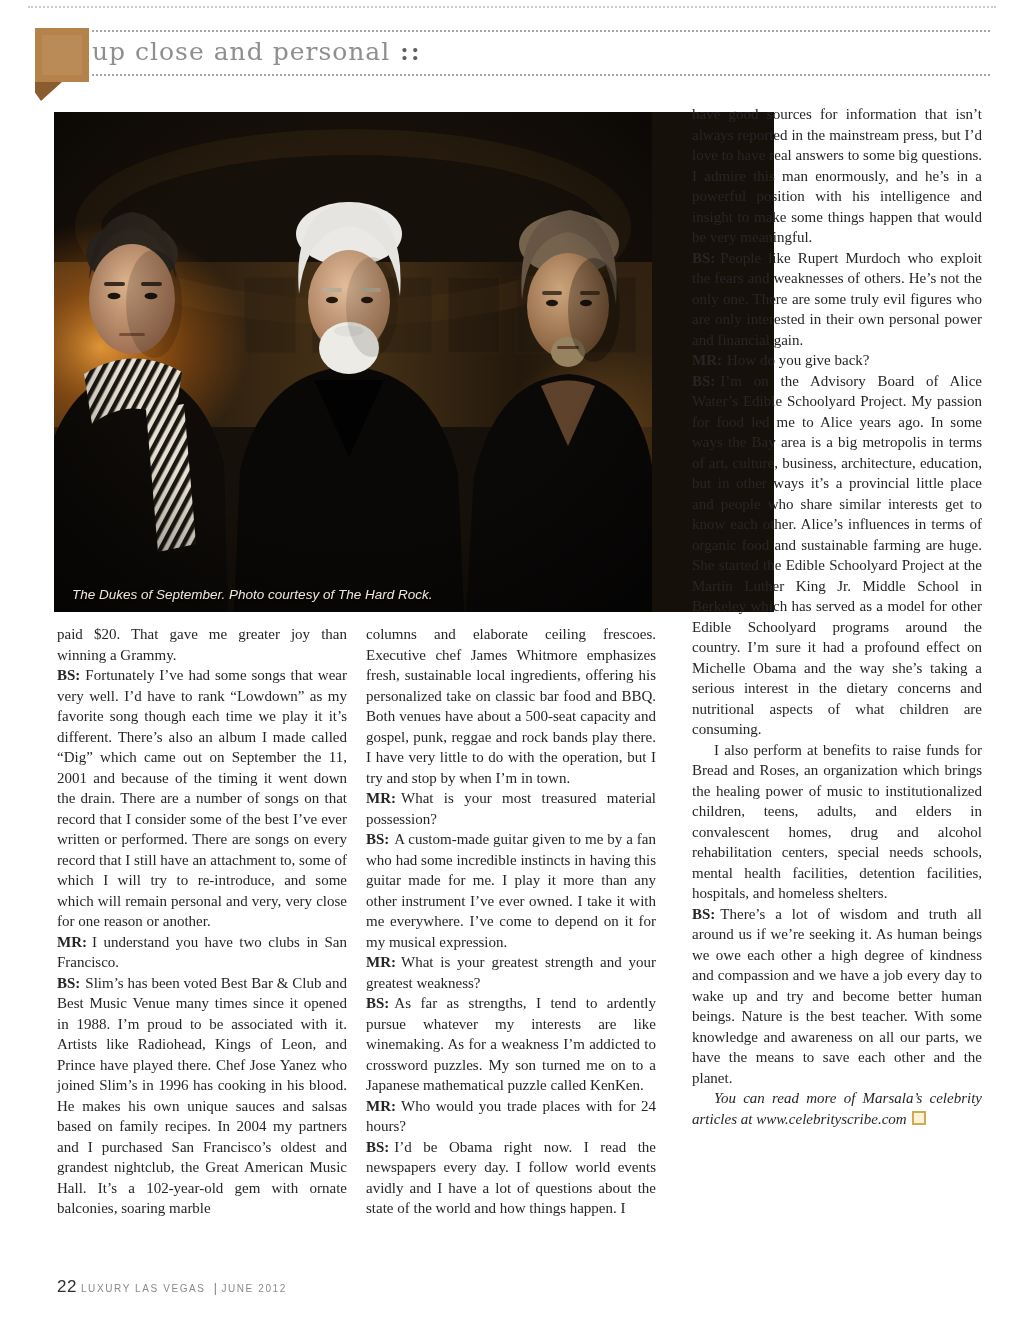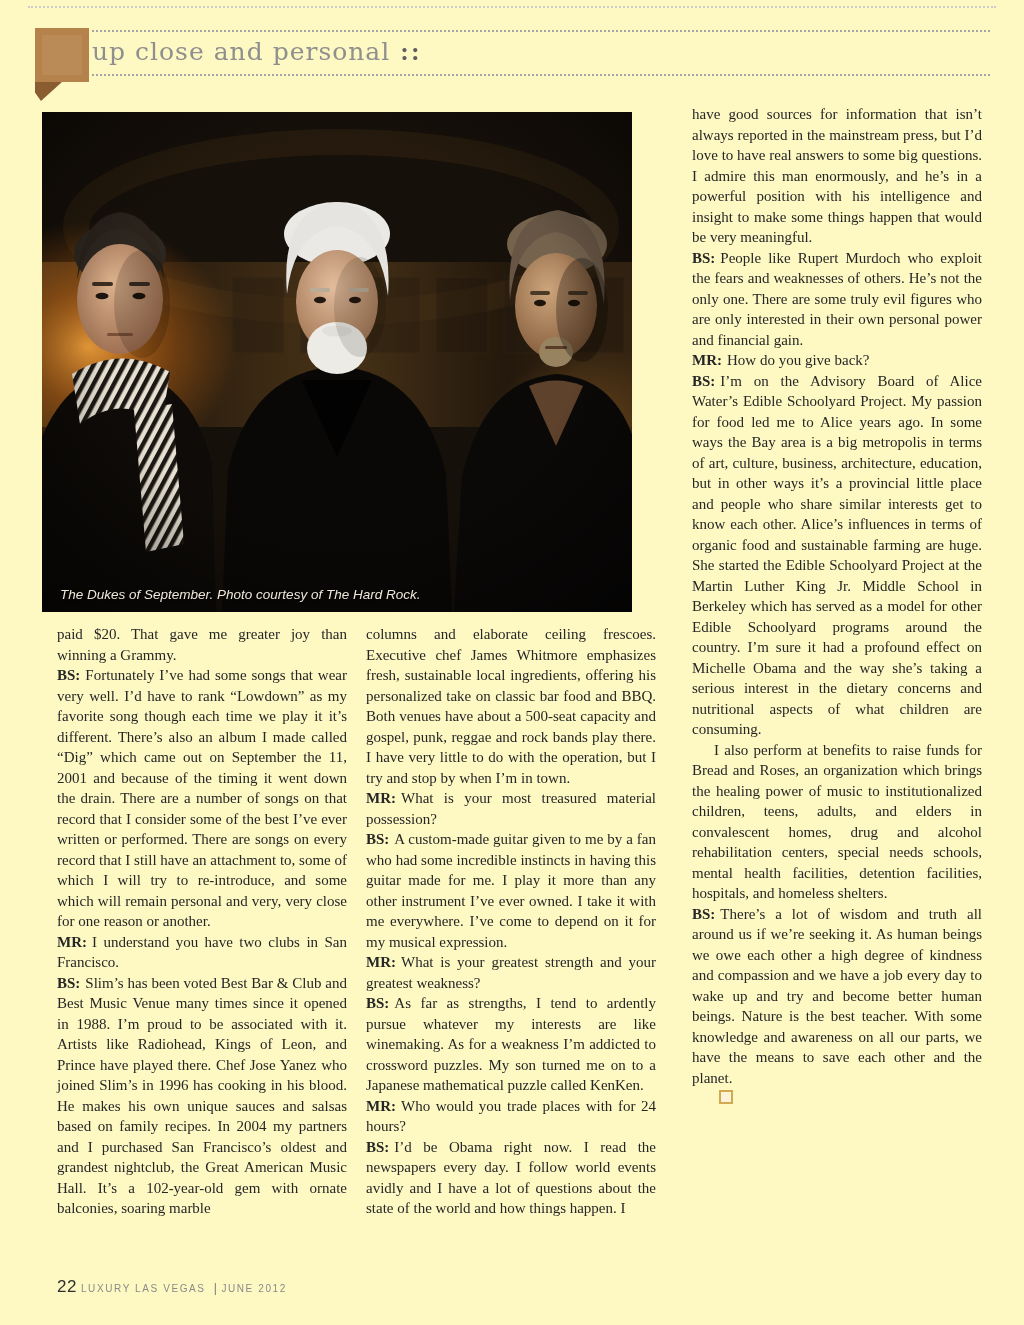--- a/index.html
+++ b/index.html
@@ -1,18 +1,18 @@
 <!DOCTYPE html>
 <html><head>
 <meta charset="utf-8">
 <style>
   html,body { margin:0; padding:0; background:#e8e8e6; }
   .page {
     position:relative; width:1024px; height:1325px; margin:0 auto;
-    background:#fef9c3; overflow:hidden;
+    background:#ffffff; overflow:hidden;
     font-family:"Liberation Serif", serif; color:#262626;
   }
   .page-top-rule {
     position:absolute; top:6px; left:28px; right:28px; height:0;
     border-top:2px dotted #cccccc;
   }
   
   .badge {
     position:absolute; left:35px; top:28px; width:54px; height:54px;
     background:#b5824b;
@@ -33,21 +33,21 @@
   .header-title {
     font-family:"DejaVu Serif", serif; font-size:25px; color:#8f8f8f;
     letter-spacing:1px;
   }
   .header-suffix {
     font-weight:bold; color:#5f5f5f; font-size:26px; margin-left:10px;
     letter-spacing:2px;
   }
   
   .photo {
-    position:absolute; left:42px; top:112px; width:590px; height:500px;
+    position:absolute; left:54px; top:112px; width:720px; height:500px;
     background:#16100a; overflow:hidden;
   }
   .photo svg { display:block; }
   .photo-caption {
     position:absolute; left:18px; bottom:10px;
     font-family:"Liberation Sans", sans-serif; font-style:italic;
     font-size:13.5px; color:#efe8da; text-shadow:0 1px 2px rgba(0,0,0,0.9);
   }
   
   .col {
@@ -214,21 +214,21 @@
     <p class="para"><b class="speaker">BS:</b><span>I’d be Obama right now. I read the newspapers every day. I follow world events avidly and I have a lot of questions about the state of the world and how things happen. I</span></p>
   </div>
 
   <div class="col" id="col3">
     <p class="para"><span>have good sources for information that isn’t always reported in the mainstream press, but I’d love to have real answers to some big questions. I admire this man enormously, and he’s in a powerful position with his intelligence and insight to make some things happen that would be very meaningful.</span></p>
     <p class="para"><b class="speaker">BS:</b><span>People like Rupert Murdoch who exploit the fears and weaknesses of others. He’s not the only one. There are some truly evil figures who are only interested in their own personal power and financial gain.</span></p>
     <p class="para"><b class="speaker">MR:</b><span>How do you give back?</span></p>
     <p class="para"><b class="speaker">BS:</b><span>I’m on the Advisory Board of Alice Water’s Edible Schoolyard Project. My passion for food led me to Alice years ago. In some ways the Bay area is a big metropolis in terms of art, culture, business, architecture, education, but in other ways it’s a provincial little place and people who share similar interests get to know each other. Alice’s influences in terms of organic food and sustainable farming are huge. She started the Edible Schoolyard Project at the Martin Luther King Jr. Middle School in Berkeley which has served as a model for other Edible Schoolyard programs around the country. I’m sure it had a profound effect on Michelle Obama and the way she’s taking a serious interest in the dietary concerns and nutritional aspects of what children are consuming.</span></p>
     <p class="para indent"><span>I also perform at benefits to raise funds for Bread and Roses, an organization which brings the healing power of music to institutionalized children, teens, adults, and elders in convalescent homes, drug and alcohol rehabilitation centers, special needs schools, mental health facilities, detention facilities, hospitals, and homeless shelters.</span></p>
     <p class="para"><b class="speaker">BS:</b><span>There’s a lot of wisdom and truth all around us if we’re seeking it. As human beings we owe each other a high degree of kindness and compassion and we have a job every day to wake up and try and become better human beings. Nature is the best teacher. With some knowledge and awareness on all our parts, we have the means to save each other and the planet.</span></p>
-    <p class="para closing"><span class="endmark"></span></p>
+    <p class="para closing"><span>You can read more of Marsala’s celebrity articles at www.celebrityscribe.com</span><span class="endmark"></span></p>
   </div>
 
   <div class="footer">
     <span class="pgnum">22</span>
     <span class="mag">LUXURY LAS VEGAS</span>
     <span class="bar">|</span>
     <span class="issue">JUNE 2012</span>
   </div>
 
 </div>

